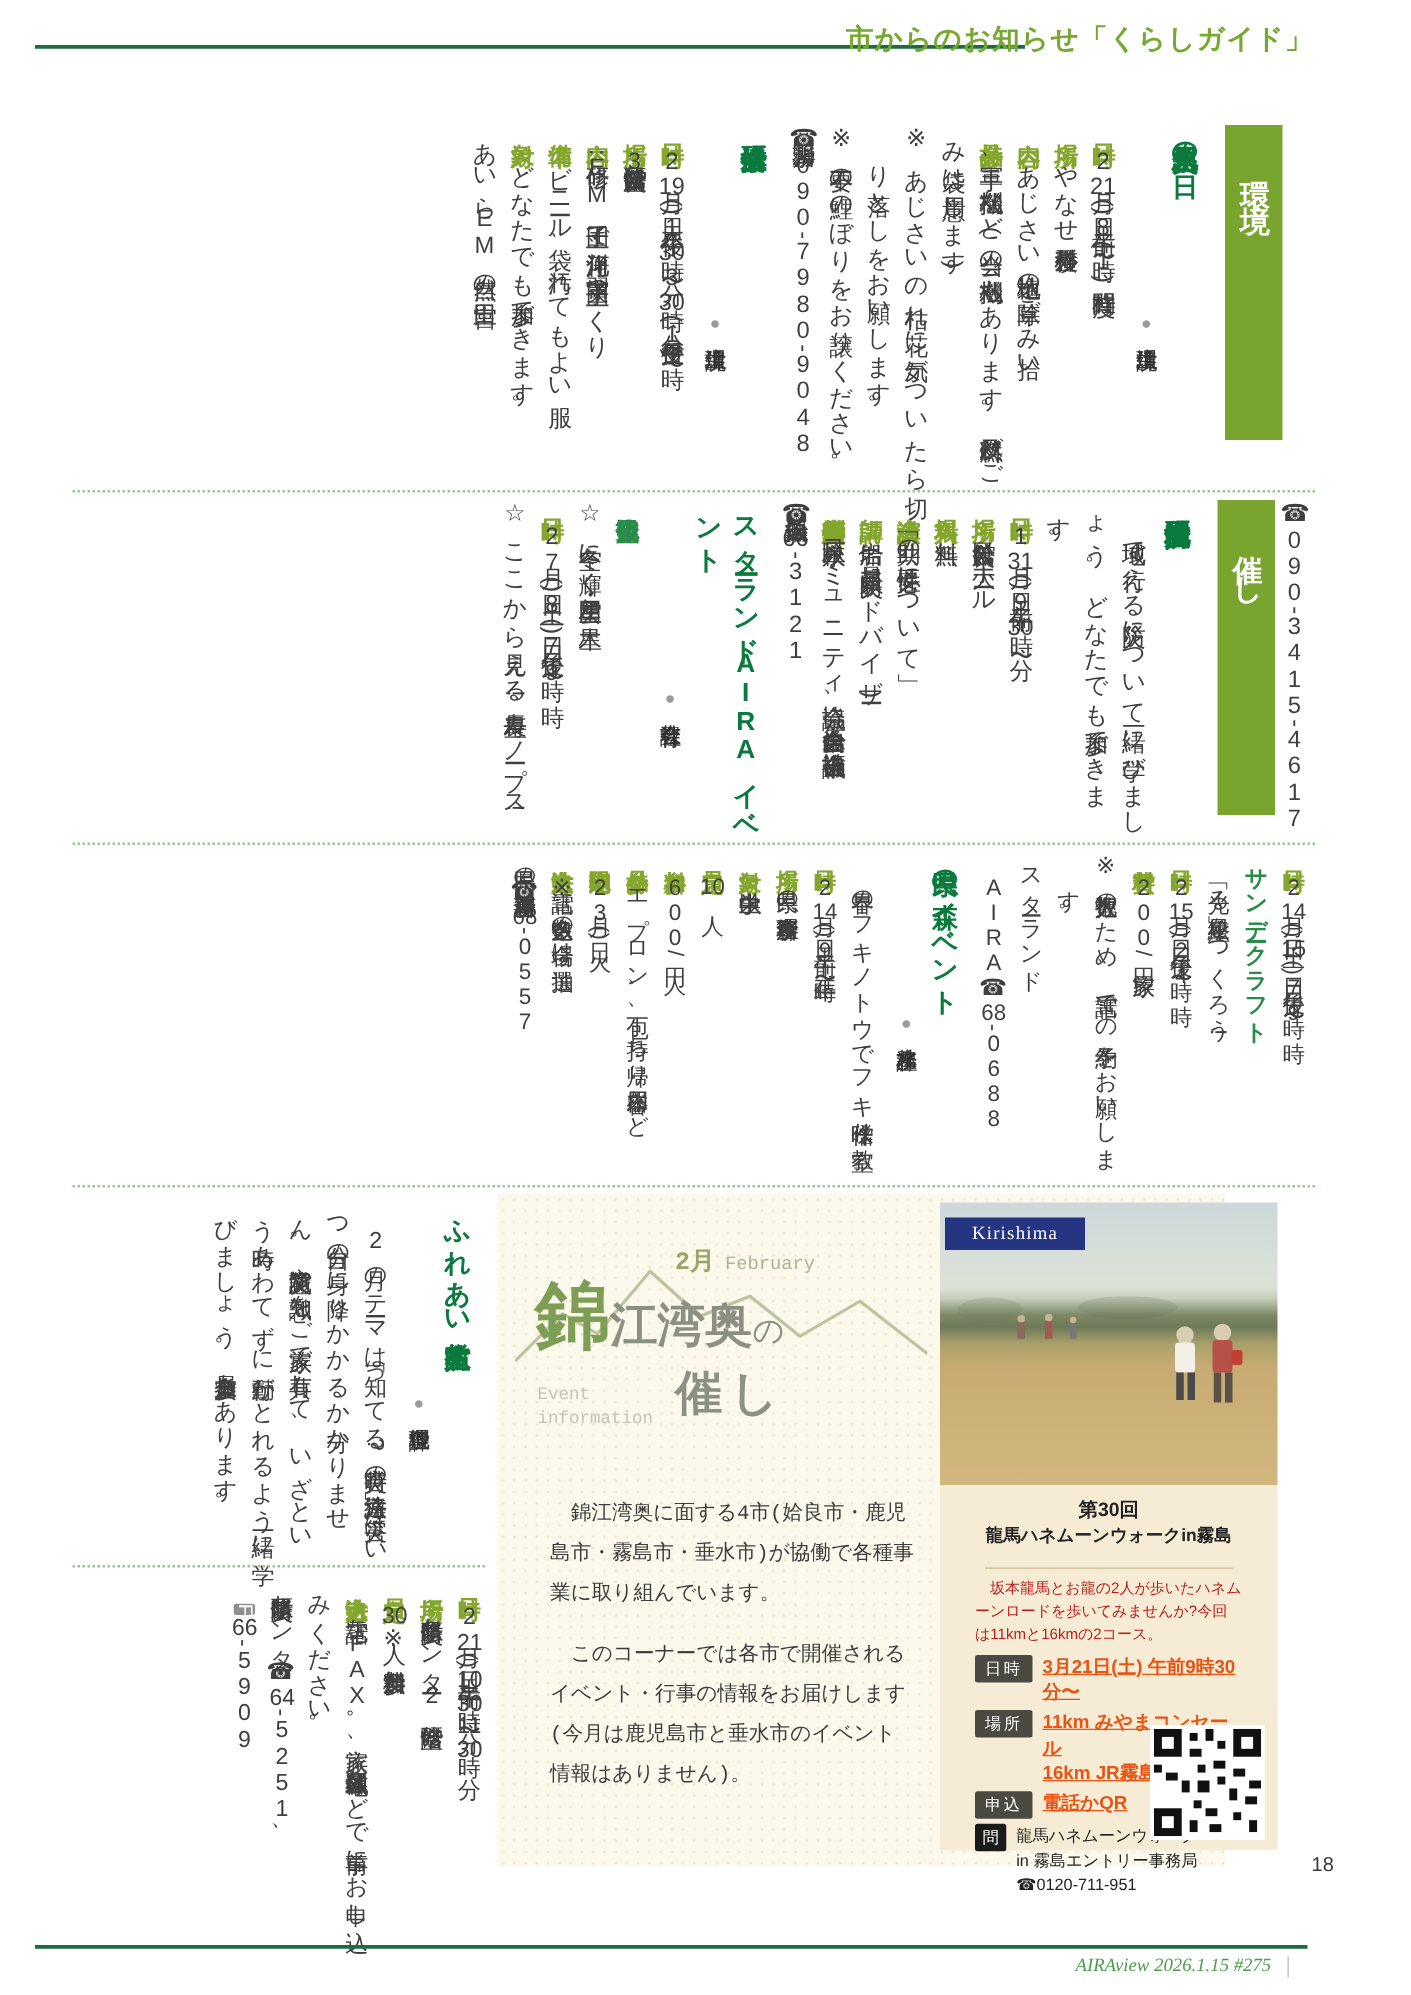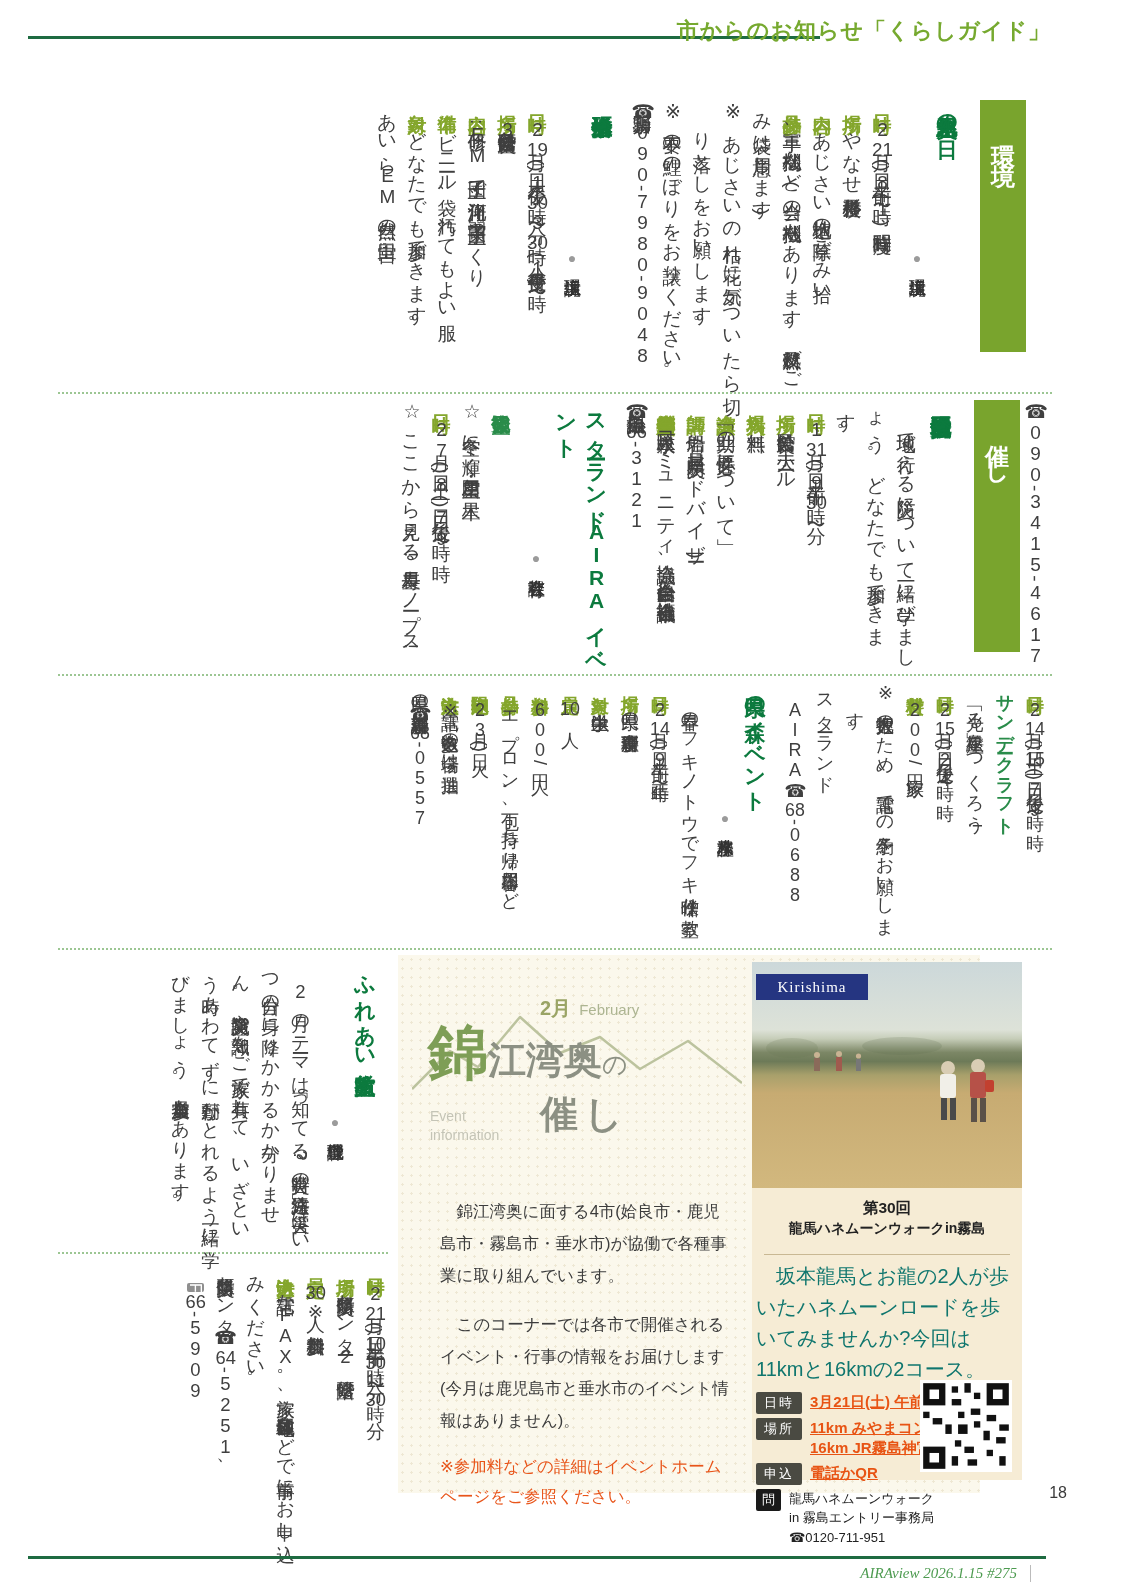--- a/index.html
+++ b/index.html
@@ -35,43 +35,43 @@
   .para.hang{text-indent:-1em;padding-top:1em;}
   .para.ind{text-indent:1em;}
   .up{text-orientation:upright;}
   .tcy{text-combine-upright:all;}
   .mk{color:#fff;border-radius:2px;}
   .mk-q{background:#1a1a1a;}
   .mk-t{background:#8f8f8f;font-size:0.85em;}
 
   
   .panel{position:absolute;left:398px;top:955px;width:582px;height:538px;background:#fbf8ec;
-         background-image:radial-gradient(circle,rgba(205,190,150,.28) 1px,transparent 1.3px);background-size:9px 9px;}
+         background-image:radial-gradient(circle,rgba(205,190,150,.28) 1px,transparent 1.3px);background-size:9px 9px;font-family:Liberation Mono, monospace;}
   .month-line{position:absolute;left:142px;top:40px;color:#9aa465;font-size:20px;font-weight:700;}
   .month-en{font-size:15px;color:#adb592;font-weight:400;margin-left:8px;}
   .kinko-t1{position:absolute;left:30px;top:58px;white-space:nowrap;}
   .k-big{font-size:60px;color:#7e9e56;font-weight:600;}
   .k-mid{font-size:38px;color:#8c9083;font-weight:600;}
   .k-no{font-size:25px;color:#8c9083;}
   .kinko-t2{position:absolute;left:142px;top:134px;font-size:38px;color:#8c9083;font-weight:600;letter-spacing:6px;}
   .event-info{position:absolute;left:32px;top:152px;width:100px;font-size:14px;color:#c4c4b6;line-height:1.35;}
   .kinko-body{position:absolute;left:26px;top:224px;width:324px;font-size:16.5px;color:#3c3c3c;line-height:1.95;}
   .kinko-body p{margin:16px;text-indent:1em;}
   .kinko-note{margin-top:10px;color:#e8551a;text-indent:0 !important;line-height:1.8;}
 
   
   .photo{position:absolute;left:752px;top:962px;width:270px;height:226px;overflow:hidden;
          background:linear-gradient(180deg,#ccd8da 0%,#dde2d8 30%,#c6cdb8 34%,#7c8766 40%,#6d7a58 44%,#a8a06b 50%,#c7ab72 58%,#d2b87e 100%);}
   .kir-label{position:absolute;left:4px;top:12px;width:112px;height:26px;background:#253581;color:#fff;
              font-family:"Liberation Serif","DejaVu Serif",serif;font-size:15px;line-height:26px;text-align:center;letter-spacing:1px;}
-  .card{position:absolute;left:752px;top:1188px;width:270px;height:292px;background:#f6ecd5;box-sizing:border-box;padding:10px 4px;}
+  .card{position:absolute;left:752px;top:1188px;width:270px;height:292px;background:#f6ecd5;box-sizing:border-box;padding:10px 28px;}
   .card .round{text-align:center;font-weight:700;font-size:15.5px;color:#222;margin:0;}
   .card .ctitle{text-align:center;font-weight:700;font-size:14px;color:#222;margin:1px 0 16px;}
   .card .divider{border:none;border-top:1px solid #c9b893;margin:2px 8px 6px;}
-  .card .lead{font-size:20px;color:#0f766e;line-height:1.55;margin:0 0 7px;text-indent:1em;}
+  .card .lead{font-size:12px;color:#b91c1c;line-height:1.55;margin:0 0 7px;text-indent:1em;}
   .crow{display:flex;align-items:flex-start;gap:8px;margin:4px 0;}
   .badge{flex:0 0 auto;background:#4a4a42;color:#fff;font-size:13px;padding:2px 8px;border-radius:2px;letter-spacing:2px;}
   .badge.q{background:#1a1a1a;letter-spacing:0;padding:2px 6px;}
   .cval{color:#e85414;font-weight:700;font-size:15px;line-height:1.35;text-decoration:underline;}
   .contact{font-size:13px;color:#222;line-height:1.5;}
   .qr{position:absolute;right:10px;bottom:8px;width:92px;height:92px;background:#fff;}
 </style>
 </head>
 <body>
 <div id="page">
@@ -167,21 +167,20 @@
       <span>2月</span><span class="month-en">February</span>
     </div>
     <div class="kinko-t1">
       <span class="k-big">錦</span><span class="k-mid">江湾奥</span><span class="k-no">の</span>
     </div>
     <div class="kinko-t2">催し</div>
     <div class="event-info">Event information</div>
     <div class="kinko-body">
       <p>錦江湾奥に面する4市(姶良市・鹿児島市・霧島市・垂水市)が協働で各種事業に取り組んでいます。</p>
       <p>このコーナーでは各市で開催されるイベント・行事の情報をお届けします(今月は鹿児島市と垂水市のイベント情報はありません)。</p>
-      <p class="kinko-note">※参加料などの詳細はイベントホームページをご参照ください。</p>
     </div>
   </div>
 
   <div class="photo">
     <svg width="270" height="226">
       <ellipse cx="40" cy="86" rx="26" ry="10" fill="#69765433"></ellipse>
       <ellipse cx="150" cy="84" rx="40" ry="9" fill="#5f6d4e33"></ellipse>
 
       <rect x="62" y="96" width="6" height="13" fill="#8a6a5a"></rect>
         <circle cx="65" cy="93" r="3" fill="#c9b393"></circle>

